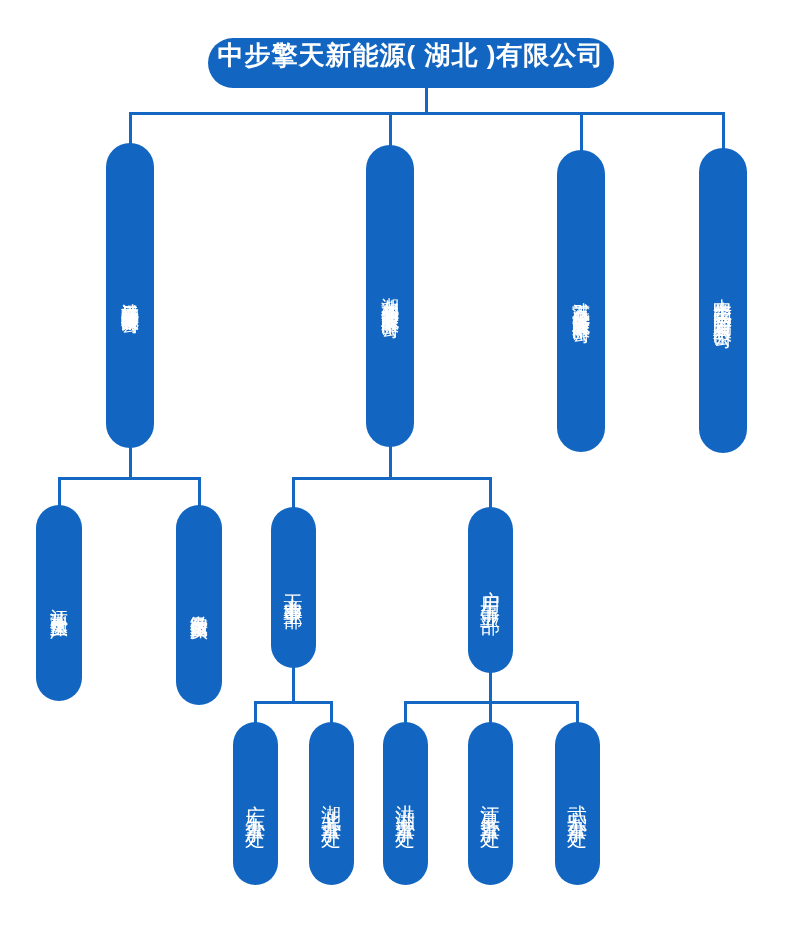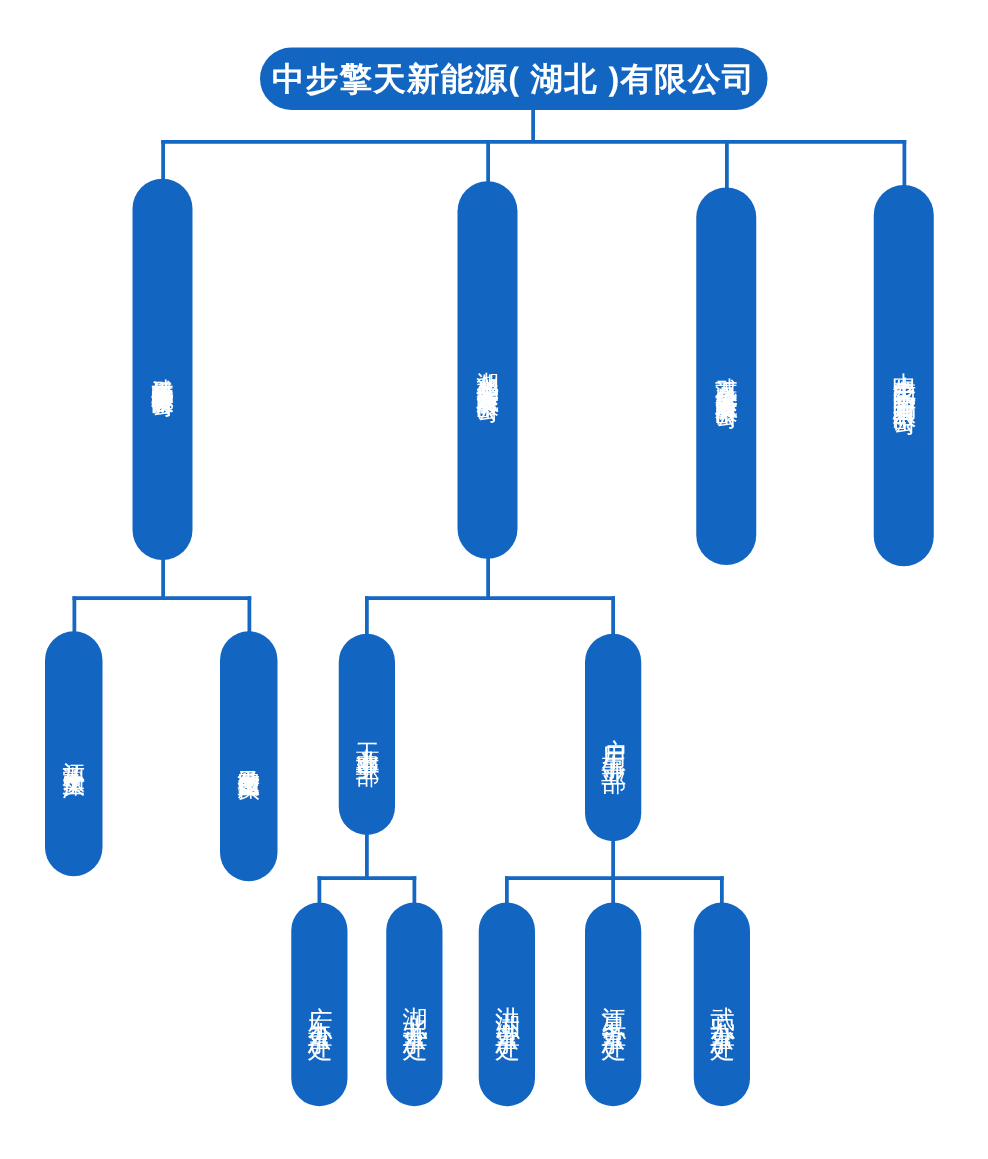--- a/index.html
+++ b/index.html
@@ -15,21 +15,20 @@
     overflow:hidden;
   }
   
   .root-node{
     position:absolute;
     left:208px; top:38px;
     width:406px; height:50px;
     background:var(--node-blue,#1266c1);
     border-radius:25px;
     display:flex;
-    align-items:center;
     justify-content:center;
     color:var(--node-text,#ffffff);
     font-size:26px;
     font-weight:700;
     letter-spacing:1px;
     white-space:nowrap;
   }
   
   .pill{
     position:absolute;

